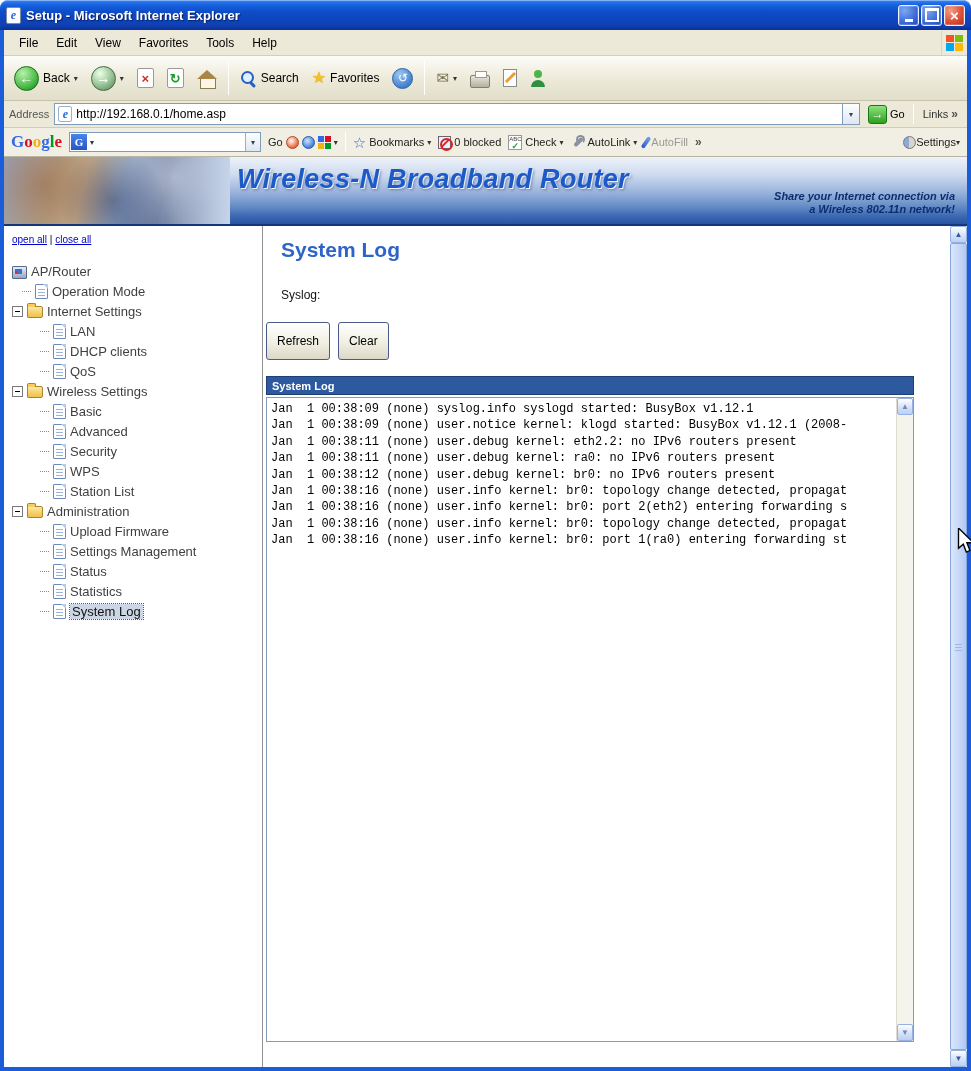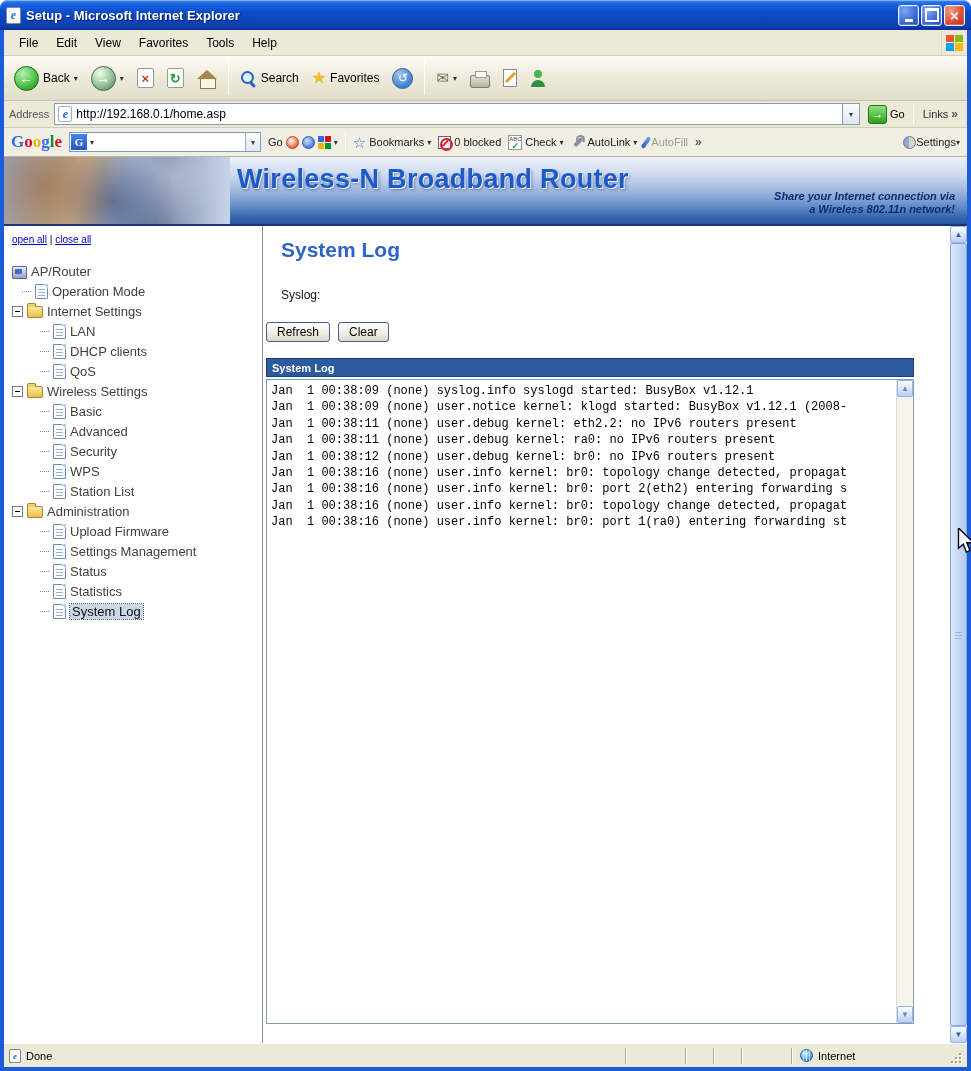--- a/index.html
+++ b/index.html
@@ -161,21 +161,21 @@
   .banner-img { position:absolute; left:0; top:0; width:226px; height:100%;
     background:
       radial-gradient(circle at 18% 42%, rgba(150,95,60,.55), transparent 38%),
       radial-gradient(circle at 48% 65%, rgba(40,60,105,.5), transparent 42%),
       radial-gradient(circle at 75% 30%, rgba(235,235,245,.55), transparent 40%),
       radial-gradient(circle at 88% 75%, rgba(60,80,120,.45), transparent 45%),
       linear-gradient(105deg,#9aa8c4 0%,#b9a98c 24%,#c8b294 36%,#8ea2c2 54%,#5f7298 70%,#8898b8 84%,#cfd8e8 100%); }
   .banner-img::after { content:""; position:absolute; inset:0;
     background:linear-gradient(90deg,transparent 72%,rgba(200,214,236,.95) 100%); }
   .banner-title { position:absolute; left:233px; top:7px; font-size:27px; font-weight:bold;
-    color:#1d5ac8; letter-spacing:.3px; white-space:nowrap;
+    font-style:italic; color:#1d5ac8; letter-spacing:.3px; white-space:nowrap;
     text-shadow:1px 1px 0 #e9f0fa, 2px 2px 3px rgba(10,30,90,.35); }
   .banner-tagline { position:absolute; right:12px; top:33px; text-align:right; font-size:11px;
     font-weight:bold; font-style:italic; color:#0c2e6e; line-height:13px; }
 
   
   .content { flex:1; min-height:0; display:flex; background:#fff; }
 
   .sidebar { width:258px; flex:none; padding-top:6px; overflow:hidden; }
   .tree-links { margin:2px 0 16px 8px; font-size:10px; color:#000; }
   .tree-links a { color:#0000cc; text-decoration:underline; cursor:pointer; }
@@ -207,21 +207,21 @@
     background:#3a6fd8; border:none; }
   .icon-device .tree-icon::after { content:""; position:absolute; right:2px; bottom:2px; width:2px; height:2px;
     background:#d03020; box-shadow:none; }
   .tree-label { white-space:nowrap; }
   .selected .tree-label { background:#ccd6e4; outline:1px dotted #4a5a78; color:#111; padding:0 2px; }
 
   .main { flex:1; border-left:1px solid #919191; overflow:hidden; background:#fff; }
   .page-title { margin:12px 0 0 18px; font-size:21px; font-weight:bold; color:#2e64c8; }
   .syslog-label { margin:26px 0 0 18px; font-size:12px; color:#111; }
   .btn-row { margin:20px 0 0 3px; display:flex; gap:8px; }
-  .xp-btn { height:20px; padding:0 10px; font-size:12px; color:#000;
+  .xp-btn { height:38px; padding:0 10px; font-size:12px; color:#000;
     background:linear-gradient(#fff,#f1efe2 55%,#dcd8c8); border:1px solid #4a5a8c;
     border-radius:3px; cursor:pointer; font-family:"Liberation Sans",sans-serif; }
   .log-panel { width:648px; margin:16px 0 0 3px; }
   .log-header { height:19px; background:#2d5a9e; border:1px solid #1d3f78; color:#fff;
     font-weight:bold; font-size:11px; padding:3px 0 0 5px; }
   .log-body { margin-top:2px; height:645px; border:1px solid #7f9db9; background:#fff; display:flex; }
   .log-text { flex:1; padding:3px 2px 0 4px; font-family:"Liberation Mono",monospace;
     font-size:12px; line-height:16.4px; white-space:pre; overflow:hidden; color:#000; }
   .ta-scroll { width:17px; flex:none; background:#f4f3ec; border-left:1px solid #e0ddd0;
     display:flex; flex-direction:column; justify-content:space-between; }
@@ -596,38 +596,18 @@
     </div>
 
     <div class="v-scroll">
       <div class="sc-btn">▲</div>
       <div class="vs-thumb"></div>
       <div class="sc-btn">▼</div>
     </div>
 
   </div>
 
-  <div class="statusbar">
-    <div class="sb-done">
-      <span class="sb-icon"></span>
-      <span>Done</span>
-    </div>
-    <div class="sb-sep"></div>
-    <div class="sb-pane-a"></div>
-    <div class="sb-sep"></div>
-    <div class="sb-pane-b"></div>
-    <div class="sb-sep"></div>
-    <div class="sb-pane-c"></div>
-    <div class="sb-sep"></div>
-    <div class="sb-pane-d"></div>
-    <div class="sb-sep"></div>
-    <div class="sb-zone">
-      <span class="globe-icon"></span>
-      <span>Internet</span>
-    </div>
-    <div class="grip"></div>
-  </div>
 
 </div>
 
 <svg class="cursor" width="18" height="27" viewBox="0 0 12 18">
   <polygon points="1,0 1,13.5 4.2,10.8 6.2,16 8.6,15 6.6,9.8 11,9.8" fill="#ffffff" stroke="#000000" stroke-width="0.9"></polygon>
 </svg>
 
 </body></html>

